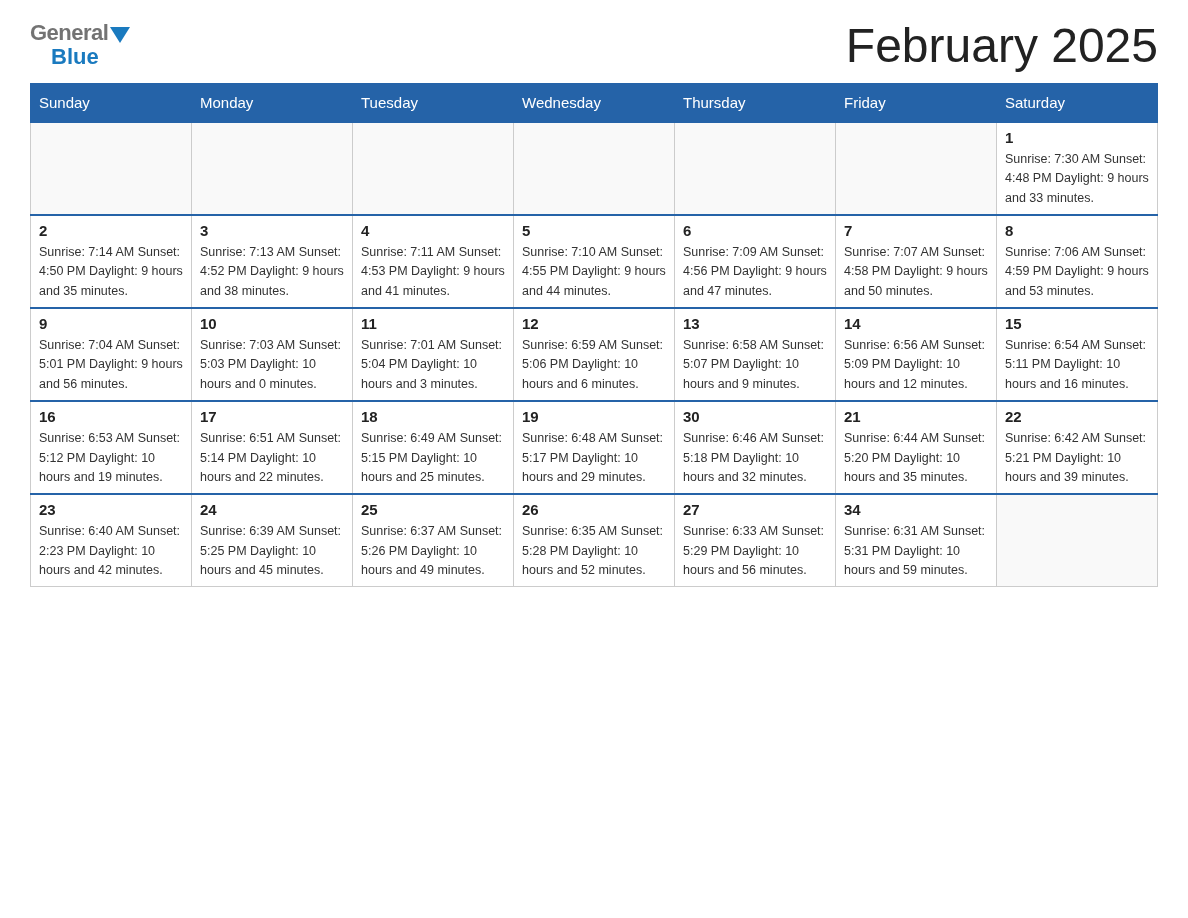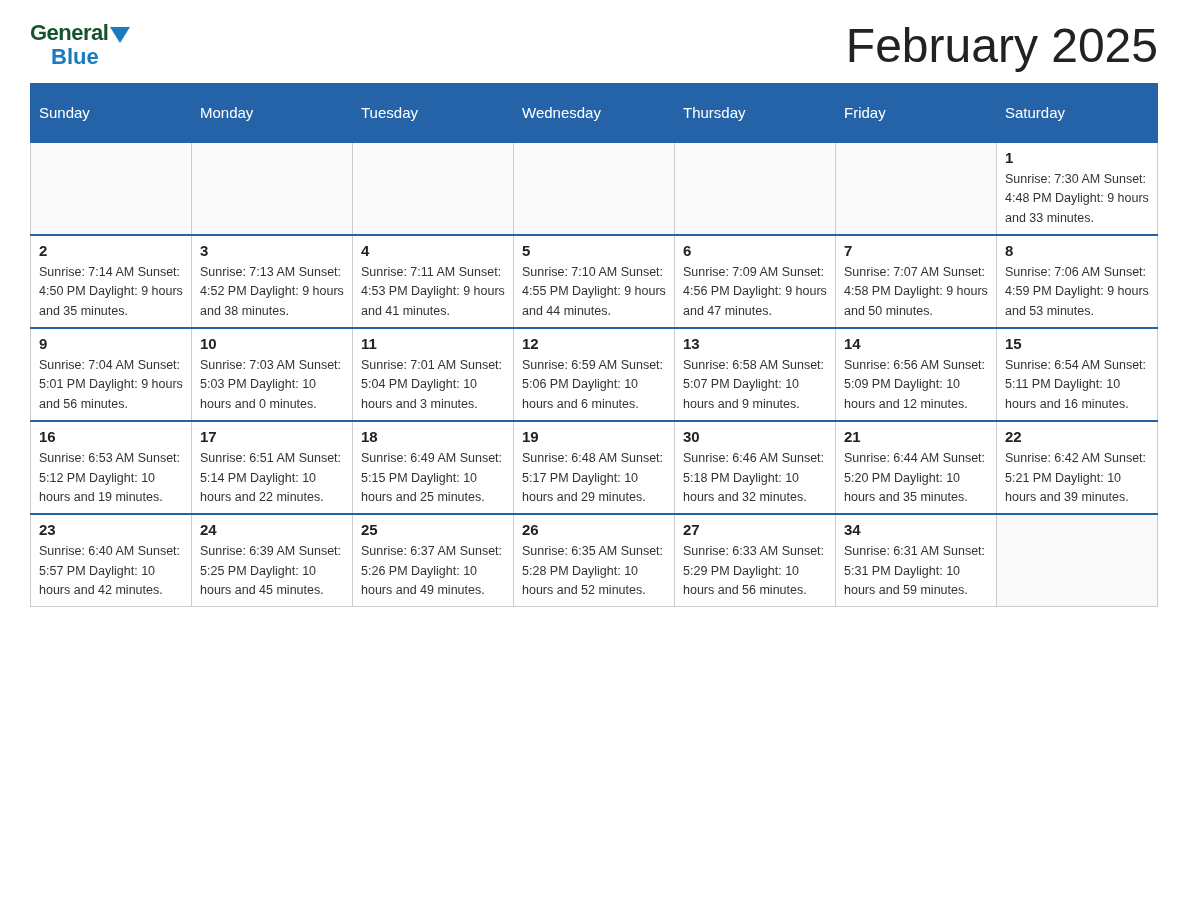--- a/index.html
+++ b/index.html
@@ -21,21 +21,21 @@
       flex-direction: column;
       align-items: flex-start;
     }
     .logo-top {
       display: flex;
       align-items: center;
     }
     .logo-general {
       font-size: 22px;
       font-weight: bold;
-      color: #14532d;
+      color: #737373;
       letter-spacing: -0.5px;
     }
     .logo-arrow {
       width: 0;
       height: 0;
       border-left: 10px solid transparent;
       border-right: 10px solid transparent;
       border-top: 16px solid #1a7abf;
       margin-left: 2px;
       margin-top: 4px;
@@ -62,21 +62,21 @@
       margin-top: 4px;
     }
     .calendar {
       width: 100%;
       border-collapse: collapse;
       margin-top: 8px;
     }
     .calendar th {
       background-color: #2563a8;
       color: #fff;
-      padding: 20px 8px;
+      padding: 10px 8px;
       font-size: 15px;
       font-weight: normal;
       text-align: left;
       border: 1px solid #2563a8;
       margin-top: 21px;
     }
     .calendar td {
       vertical-align: top;
       border: 1px solid #ccc;
       padding: 6px 8px;
@@ -280,21 +280,21 @@
           <span class="day-number">22</span>
           <div class="day-info">Sunrise: 6:42 AM
 Sunset: 5:21 PM
 Daylight: 10 hours and 39 minutes.</div>
         </td>
       </tr>
       <tr>
         <td>
           <span class="day-number">23</span>
           <div class="day-info">Sunrise: 6:40 AM
-Sunset: 5:57 PM
+Sunset: 2:23 PM
 Daylight: 10 hours and 42 minutes.</div>
         </td>
         <td>
           <span class="day-number">24</span>
           <div class="day-info">Sunrise: 6:39 AM
 Sunset: 5:25 PM
 Daylight: 10 hours and 45 minutes.</div>
         </td>
         <td>
           <span class="day-number">25</span>

